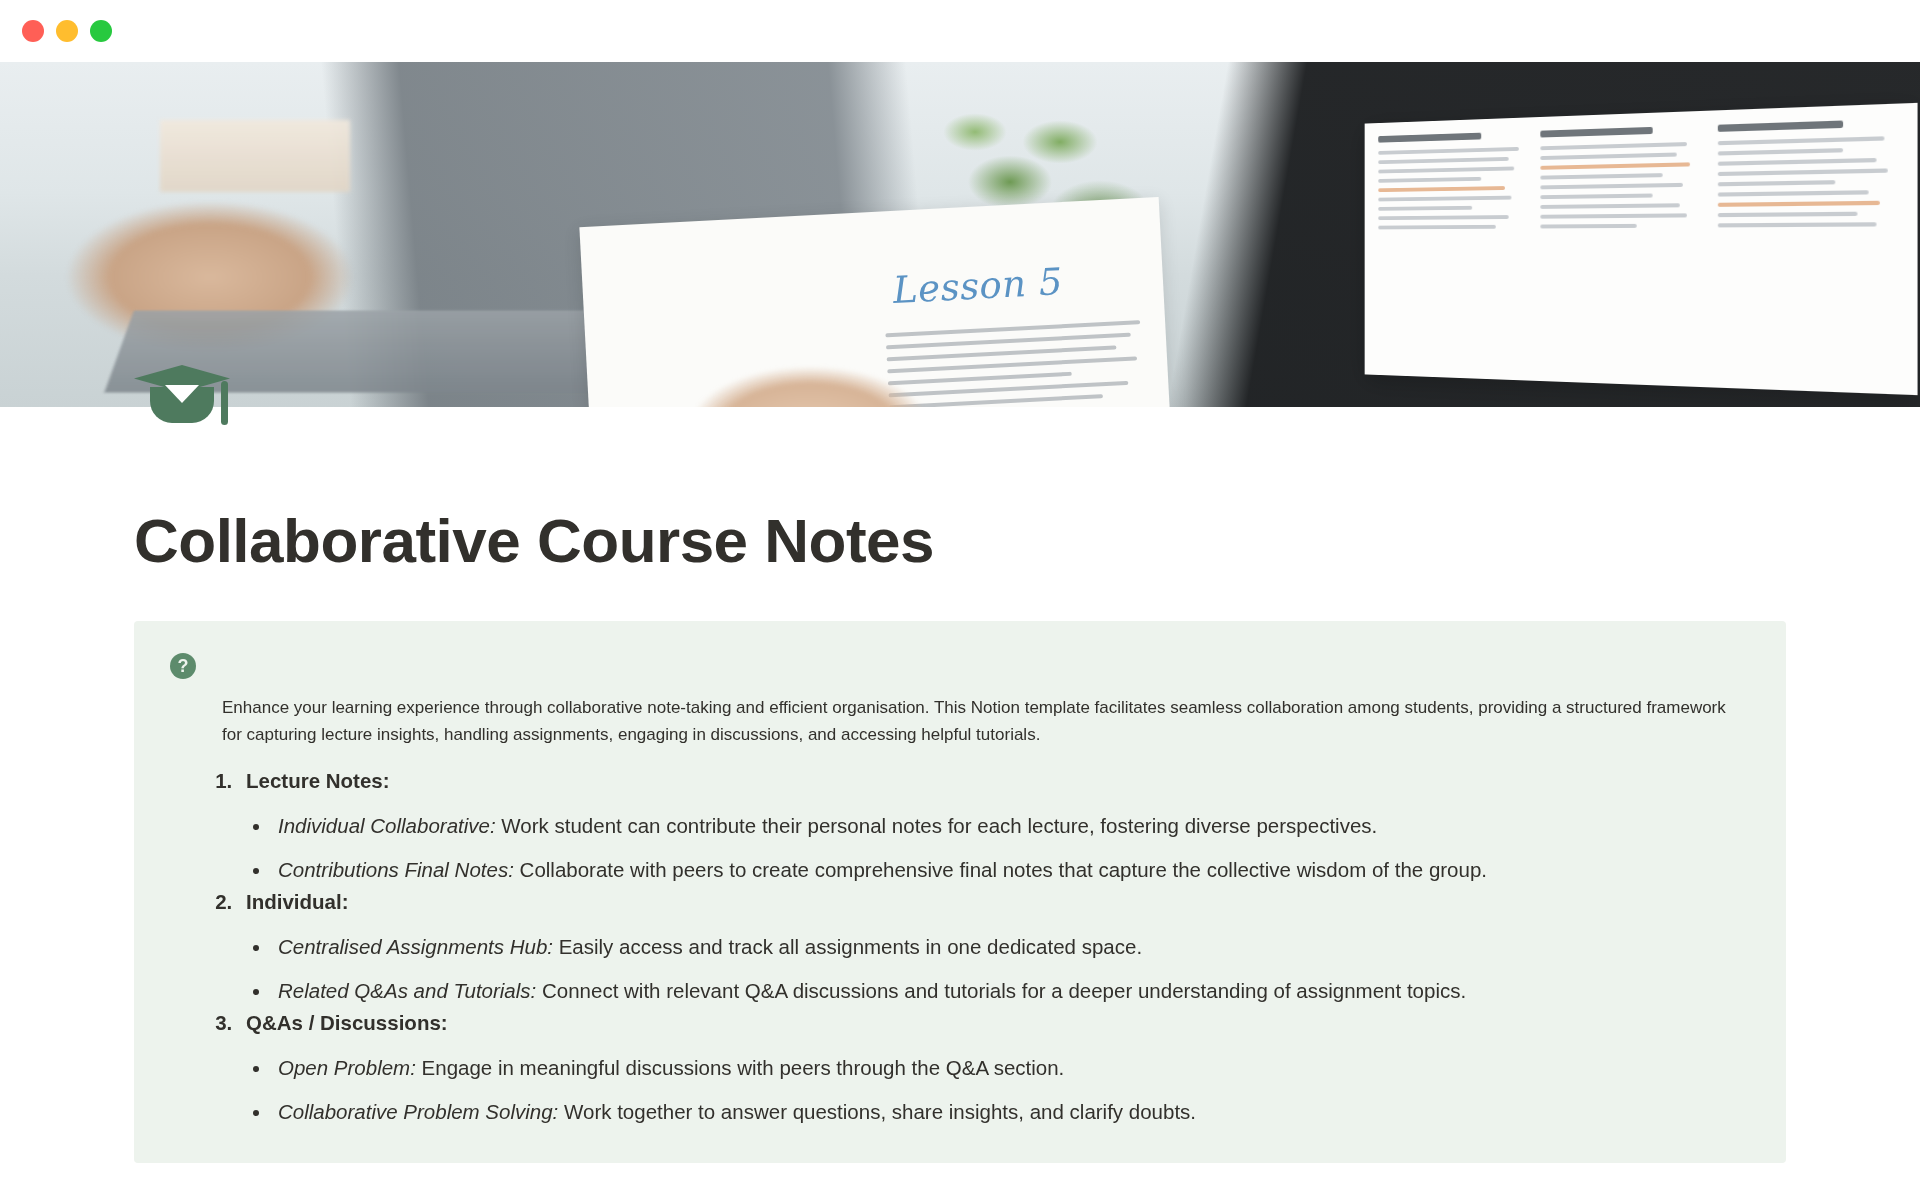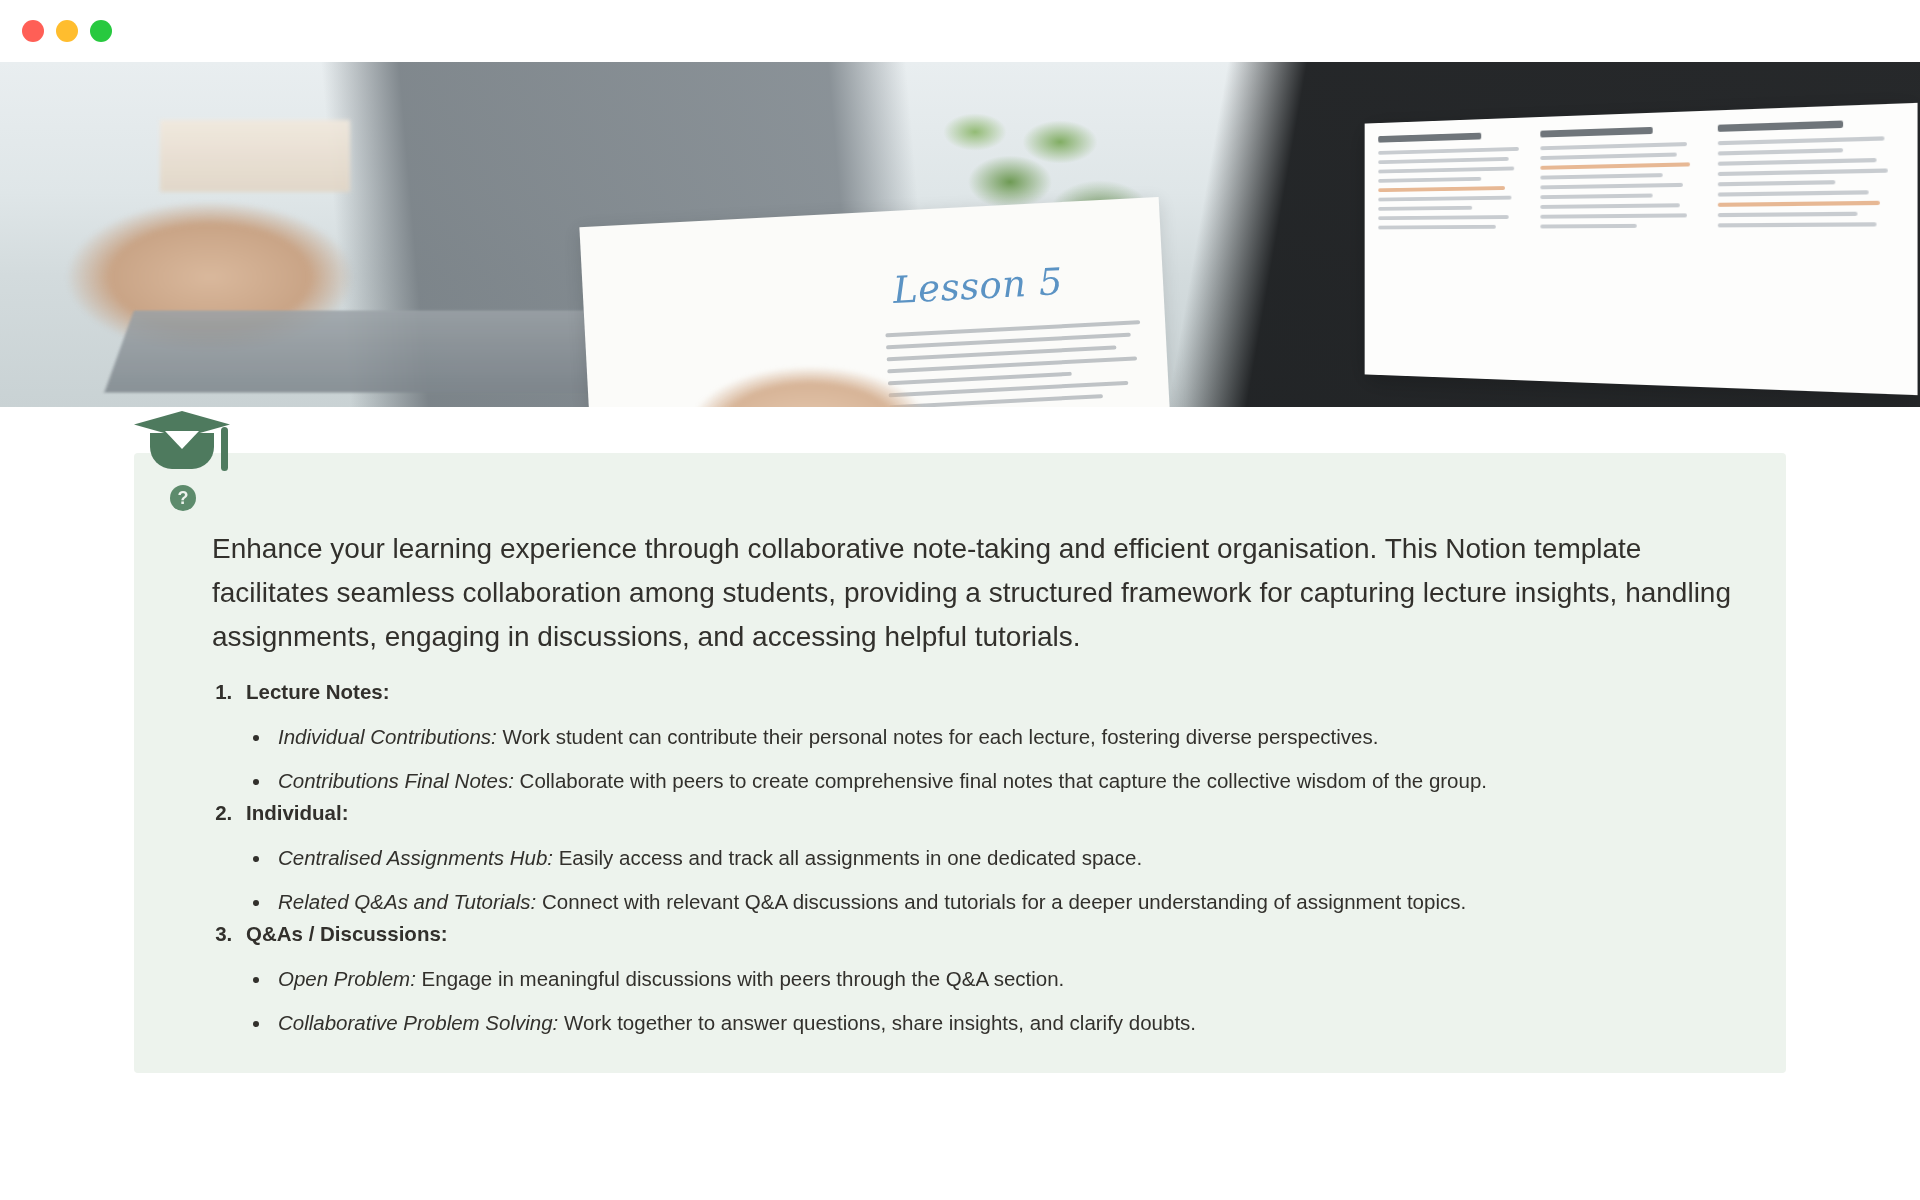--- a/index.html
+++ b/index.html
@@ -242,23 +242,24 @@
   }
   .callout-title {
     font-size: 20px;
     font-weight: bold;
     line-height: 1.5;
   }
   .callout-body {
     margin-left: 42px;
   }
   .callout-body p {
-    font-size: 28px;
+    font-size: 17px;
     line-height: 1.58;
     margin-top: 16px;
+    margin-left: 10px;
   }
   .callout-body p.strong-line {
     font-weight: bold;
     margin-top: 20px;
   }
   ol.features {
     margin: 16px 0 0 26px;
     padding: 0;
     list-style: decimal;
   }
@@ -359,32 +360,33 @@
 
     <div class="page-icon">
       <div class="cap">
         <span class="board"></span>
         <span class="base"></span>
         <span class="notch"></span>
         <span class="tassel"></span>
       </div>
     </div>
 
+    <h1 class="title">Collaborative Course Notes</h1>
 
     <div class="callout">
       <div class="callout-head">
         <span class="q-icon">?</span>
       </div>
       <div class="callout-body">
         <p>Enhance your learning experience through collaborative note-taking and efficient organisation. This Notion template facilitates seamless collaboration among students, providing a structured framework for capturing lecture insights, handling assignments, engaging in discussions, and accessing helpful tutorials.</p>
         <ol class="features">
           <li>
             <span>Lecture Notes:</span>
             <ul>
-              <li><em>Individual Contributions:</em><span> Work student can contribute their personal notes for each lecture, fostering diverse perspectives.</span></li>
+              <li><em>Individual Collaborative:</em><span> Work student can contribute their personal notes for each lecture, fostering diverse perspectives.</span></li>
               <li><em>Contributions Final Notes:</em><span> Collaborate with peers to create comprehensive final notes that capture the collective wisdom of the group.</span></li>
             </ul>
           </li>
           <li>
             <span>Individual:</span>
             <ul>
               <li><em>Centralised Assignments Hub:</em><span> Easily access and track all assignments in one dedicated space.</span></li>
               <li><em>Related Q&amp;As and Tutorials:</em><span> Connect with relevant Q&amp;A discussions and tutorials for a deeper understanding of assignment topics.</span></li>
             </ul>
           </li>

